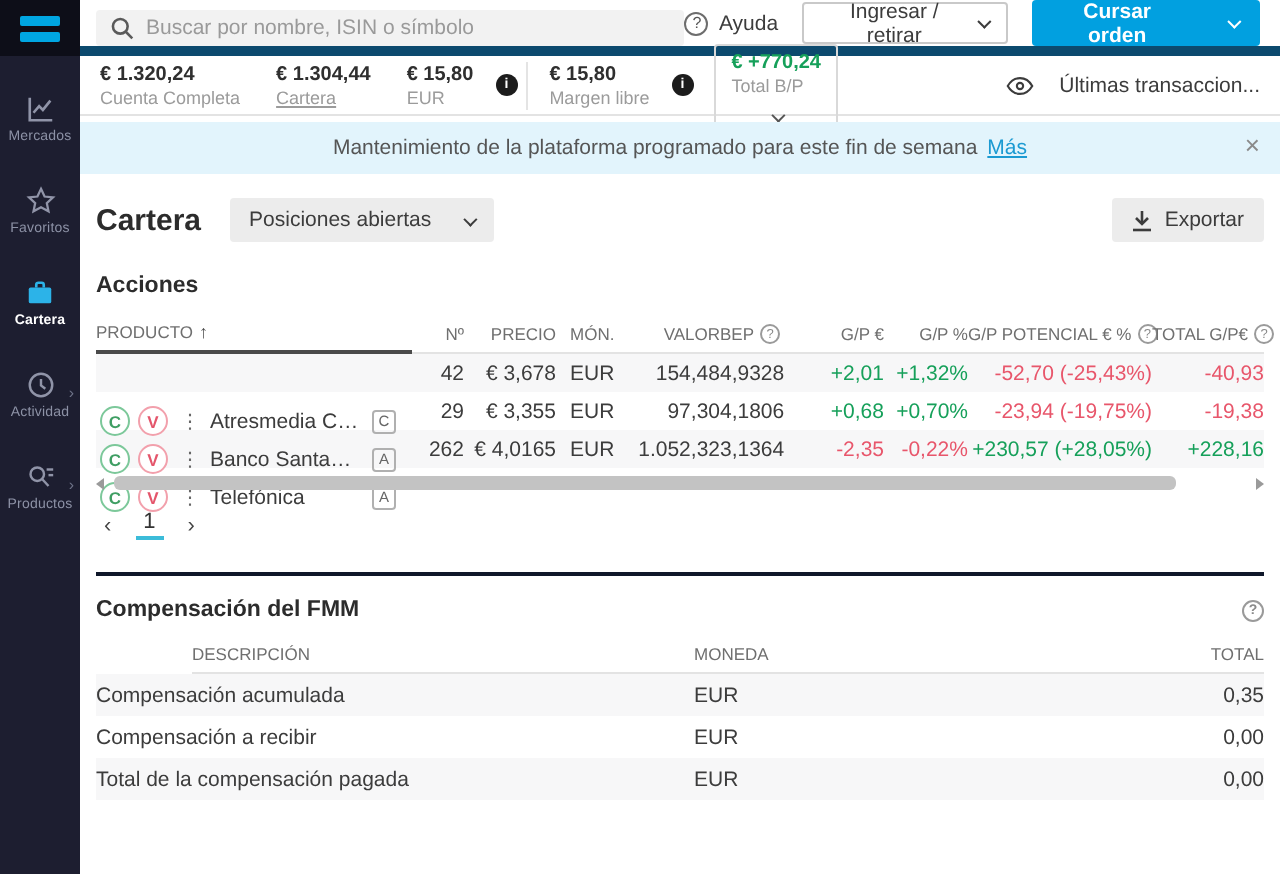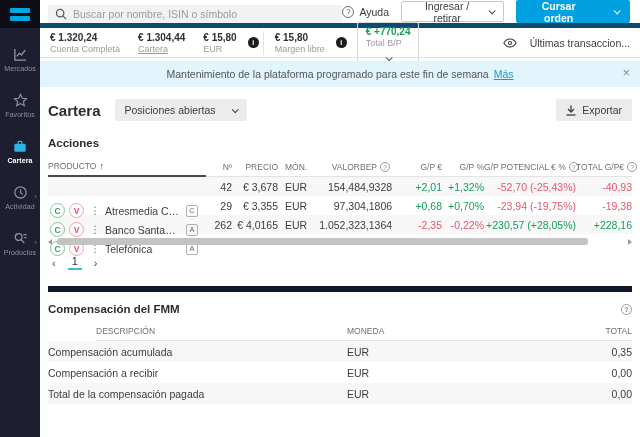--- a/index.html
+++ b/index.html
@@ -88,21 +88,21 @@
   .sarr { position:absolute; top:2px; width:0; height:0; border-top:3px solid transparent; border-bottom:3px solid transparent; cursor:pointer; }
   .sarr.left { left:0; border-right:4px solid #9a9a9a; }
   .sarr.right { right:0; border-left:4px solid #9a9a9a; }
 
   
   .pager { display:flex; align-items:center; gap:12px; margin-top:9px; padding-left:4px; font-size:11px; color:#444; }
   .pager span { cursor:pointer; }
   .pager .cur { padding:0 4px 1px 4px; border-bottom:2px solid #3cbcd9; color:#333; }
 
   
-  .fmm { margin-top:16px; border-top:6px solid #0f172a; padding-top:11px; }
+  .fmm { margin-top:16px; border-top:2px solid #0f172a; padding-top:11px; }
   .fmm-title { display:flex; align-items:center; font-size:11.5px; font-weight:bold; color:#2c2c2c; }
   .fmm-title .hhelp { margin-left:auto; width:11px; height:11px; font-size:7px; }
   .fhead { display:flex; align-items:flex-end; height:22px; border-bottom:1px solid #e3e3e3; font-size:8.5px; color:#6f6f6f; margin-top:4px;margin-left:48px; }
   .fhead > div { padding-bottom:4px; }
   .f-desc { flex:1; }
   .f-mon { width:215px; text-align:left; }
   .f-tot { width:70px; text-align:right; }
   .frow { display:flex; align-items:center; height:21px; font-size:10.5px; color:#3c3c3c; }
   .frow.stripe { background:#f7f7f8; }
 </style>

